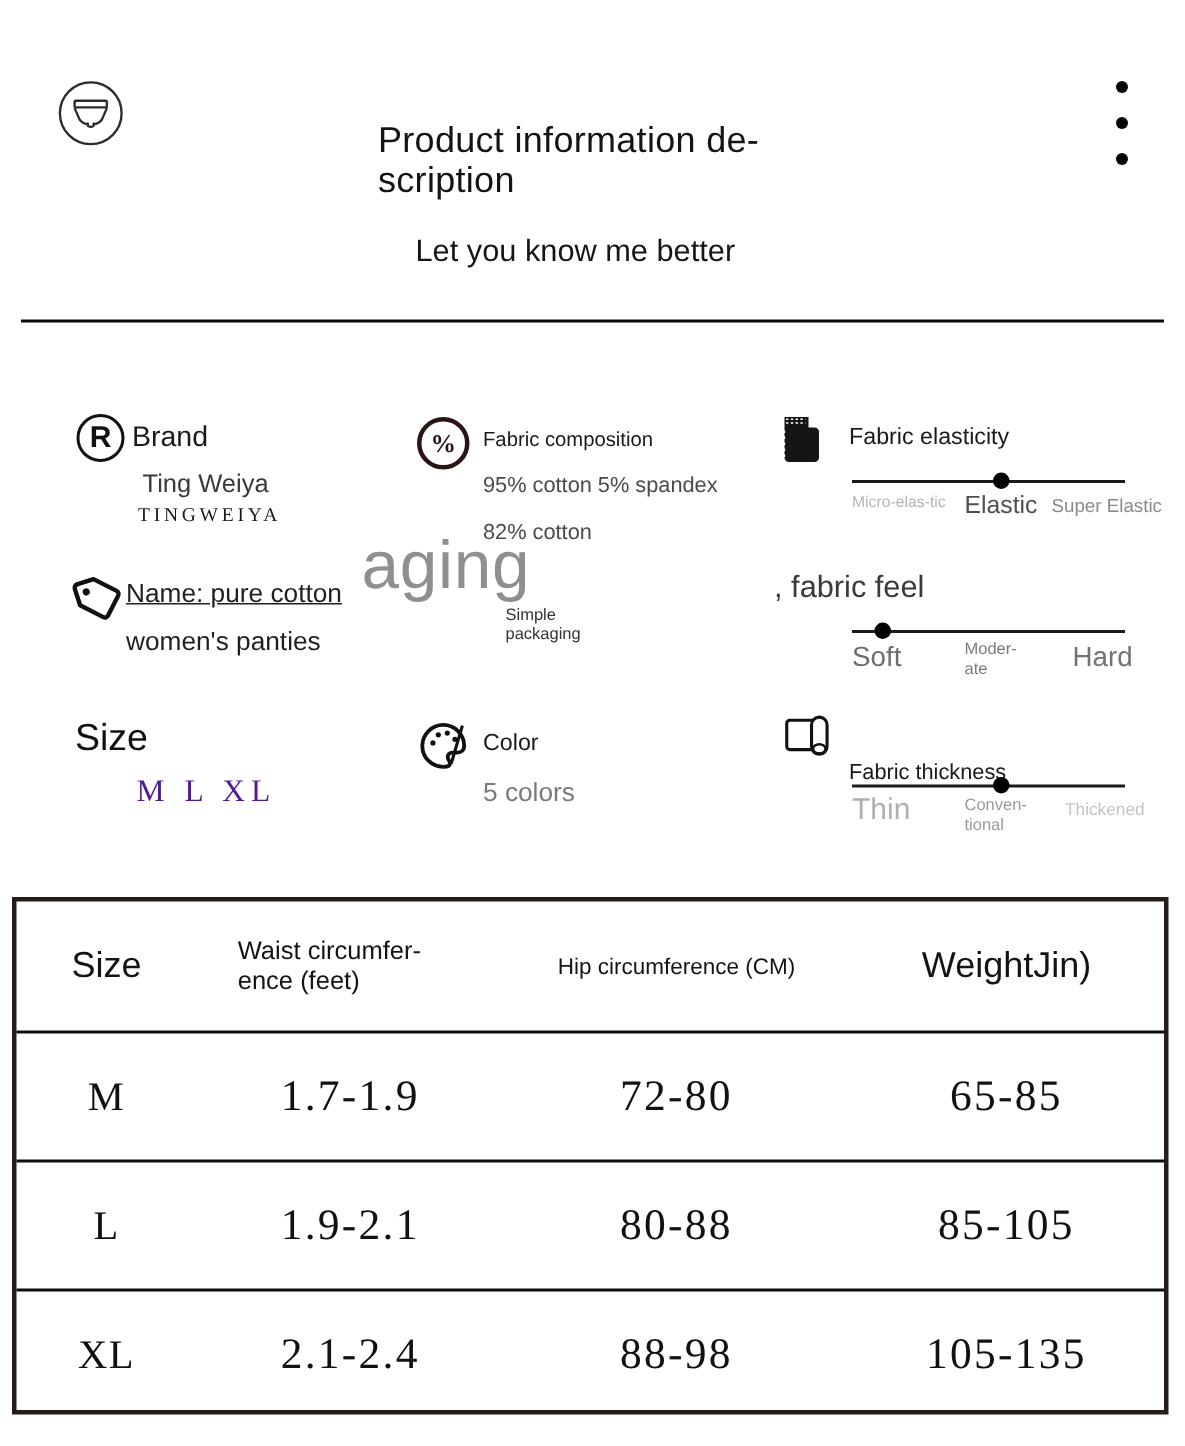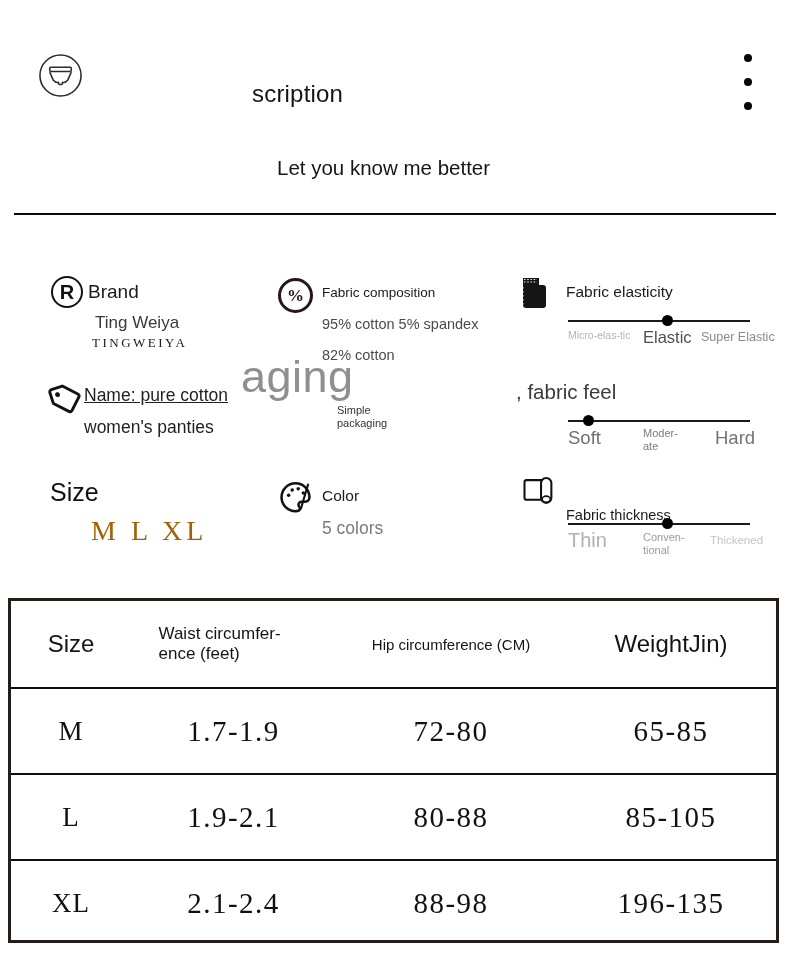--- a/index.html
+++ b/index.html
@@ -54,20 +54,21 @@
 
   <div class="abs" style="left:37px;top:52px;width:47px;height:47px;">
     <svg width="47" height="47" viewBox="0 0 48 48">
       <circle cx="24" cy="24" r="21" stroke="#2b2b2b" stroke-width="1.6" fill="none"></circle>
       <rect x="13" y="15.5" width="22" height="4.5" rx="1" stroke="#2b2b2b" stroke-width="1.6" fill="none"></rect>
       <path d="M13 20.5 L16.5 28.5 Q19.5 32 22 31 L22 32.5 Q24 34 26 32.5 L26 31 Q28.5 32 31.5 28.5 L35 20.5" stroke="#2b2b2b" stroke-width="1.6" fill="none" stroke-linejoin="round"></path>
     </svg>
   </div>
 
   <div class="abs title" style="left:252px;top:80px;width:300px;">
+    <div>Product information de-</div>
     <div>scription</div>
   </div>
 
   <div class="abs subtitle" style="left:277px;top:156px;">Let you know me better</div>
 
   <div class="abs" style="left:744px;top:54px;">
     <div class="menu-dot"></div>
     <div class="menu-dot"></div>
     <div class="menu-dot"></div>
   </div>
@@ -114,21 +115,21 @@
   <div class="abs overlay-small" style="left:337px;top:404px;">Simple packaging</div>
 
   <div class="abs" style="left:516px;top:380px;font-size:20.5px;color:#3a3a3a;">, fabric feel</div>
   <div class="abs track" style="left:568px;top:420px;width:182px;"></div>
   <div class="abs knob" style="left:583px;top:415px;"></div>
   <div class="abs" style="left:568px;top:427px;font-size:18.5px;color:#6e6e6e;">Soft</div>
   <div class="abs lvl-small" style="left:643px;top:427px;width:50px;font-size:11px;color:#7a7a7a;">Moder-ate</div>
   <div class="abs" style="left:715px;top:427px;font-size:18.5px;color:#737373;">Hard</div>
 
   <div class="abs" style="left:50px;top:478px;font-size:25px;font-weight:500;color:#111;">Size</div>
-  <div class="abs" style="left:91px;top:515px;font-size:28px;letter-spacing:4px;color:#a16207;font-family:'Liberation Serif',serif;">M L XL</div>
+  <div class="abs" style="left:91px;top:515px;font-size:21px;letter-spacing:4px;color:#4c1d95;font-family:'Liberation Serif',serif;">M L XL</div>
 
   <div class="abs" style="left:277px;top:480px;width:37px;height:33px;">
     <svg width="37" height="33" viewBox="0 0 24 22">
       <path d="M12 20.8 a9.3 9.3 0 1 1 9.3 -9.3 c0 2.1 -1.7 3 -3.3 3 h-2 c-1.1 0 -2 .9 -2 2 0 .5 .2 1 .5 1.4 .3 .4 .5 .8 .5 1.3 0 .9 -.9 1.6 -3 1.6 Z" fill="none" stroke="#111" stroke-width="1.7"></path>
       <circle cx="7.4" cy="10.2" r="1.15" fill="#111"></circle>
       <circle cx="9.8" cy="6.6" r="1.15" fill="#111"></circle>
       <circle cx="13.8" cy="5.8" r="1.15" fill="#111"></circle>
       <circle cx="17.2" cy="8.6" r="1.15" fill="#111"></circle>
       <path d="M20.5 2.5 L15.5 19.5" stroke="#111" stroke-width="1.4"></path>
     </svg>
@@ -178,17 +179,17 @@
       <div class="c-size">L</div>
       <div class="c-num">1.9-2.1</div>
       <div class="c-num">80-88</div>
       <div class="c-num">85-105</div>
     </div>
 
     <div class="trow tbody-row">
       <div class="c-size">XL</div>
       <div class="c-num">2.1-2.4</div>
       <div class="c-num">88-98</div>
-      <div class="c-num">196-135</div>
+      <div class="c-num">105-135</div>
     </div>
 
   </div>
 </div>
 
 </body></html>

